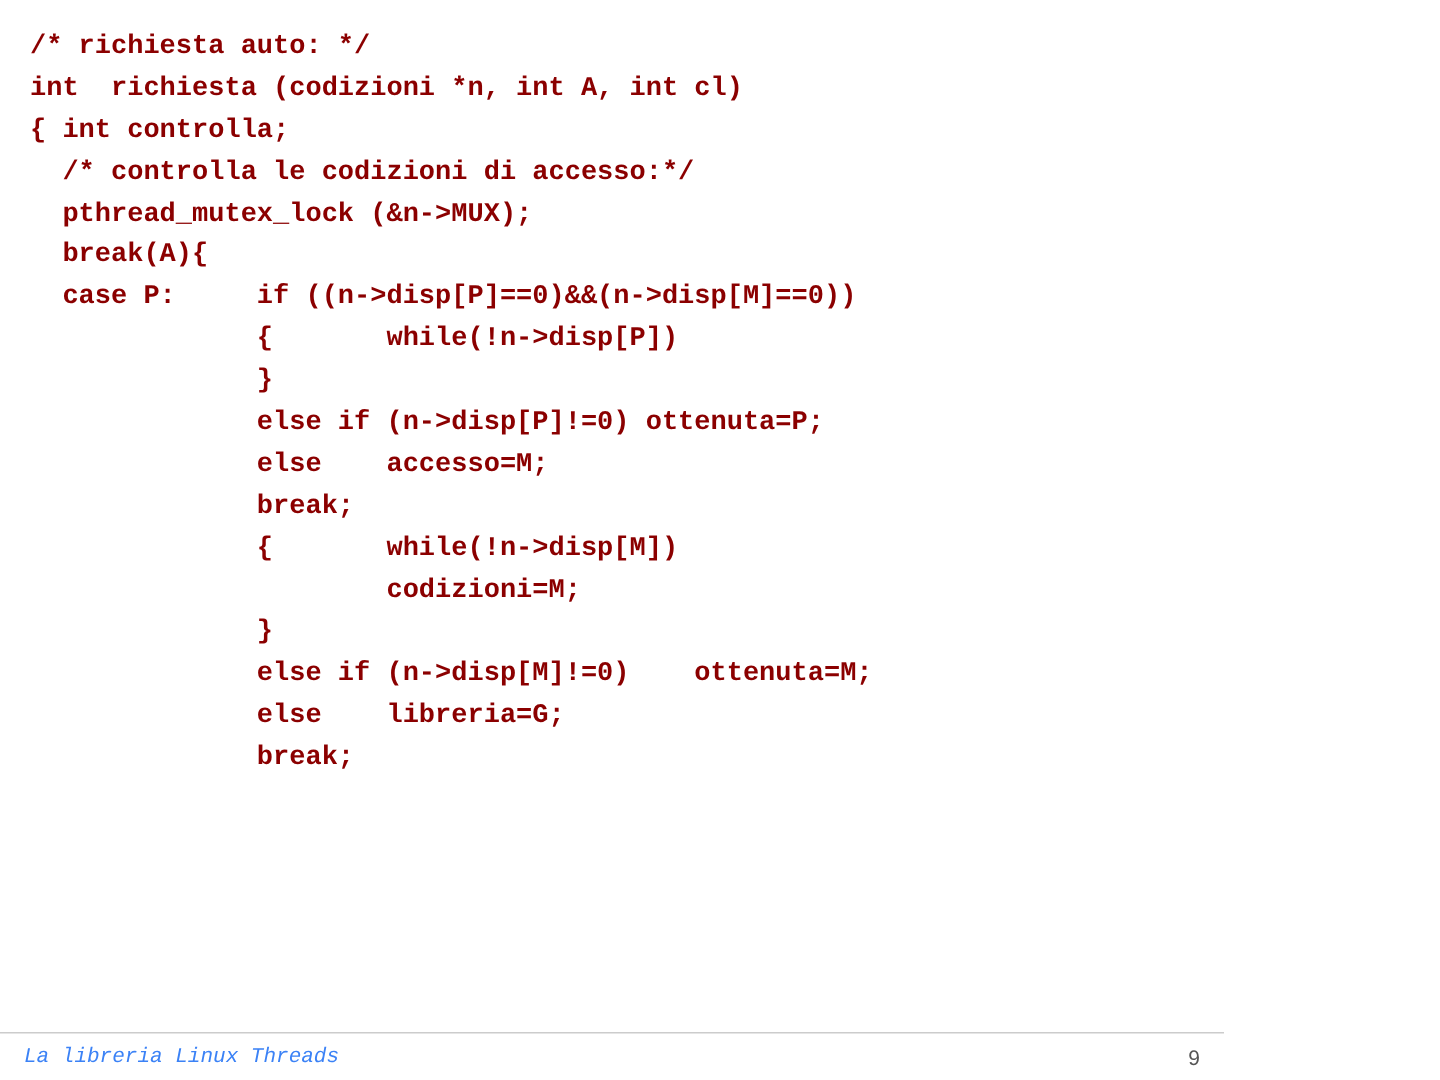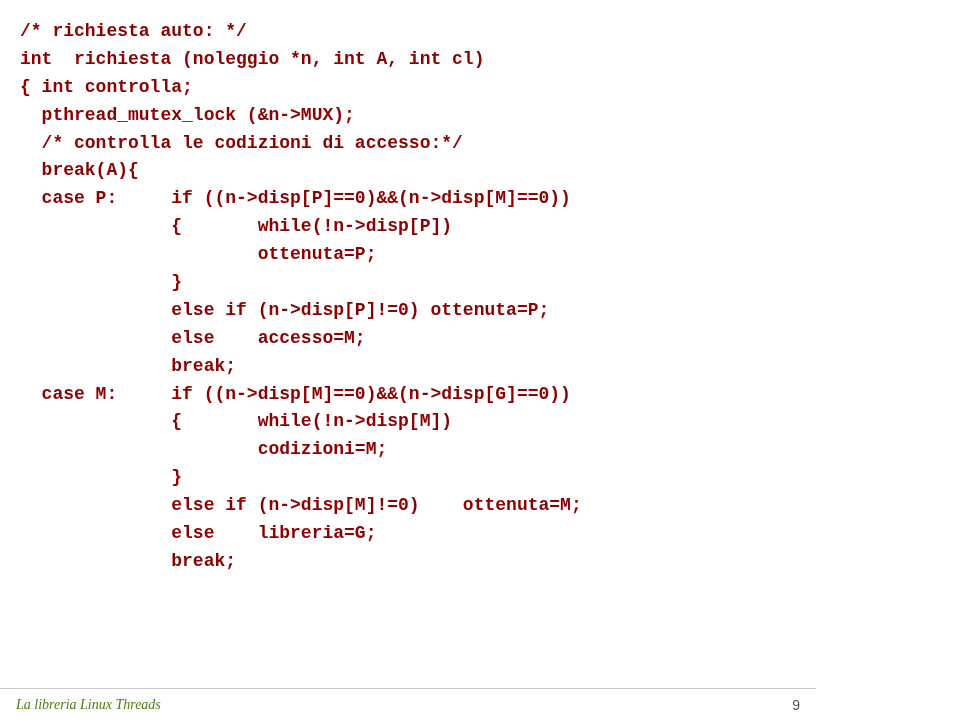--- a/index.html
+++ b/index.html
@@ -47,51 +47,49 @@
       height: 32px;
       background-color: #ffffff;
       border-top: 1px solid #cccccc;
       display: flex;
       align-items: center;
       justify-content: space-between;
       padding: 0 16px;
     }
 
     #footer-title {
-      font-family: Liberation Serif, serif;
+      font-family: Liberation Mono, monospace;
       font-size: 14px;
-      color: #4d7c0f;
+      color: #3b82f6;
       font-style: italic;
     }
 
     #footer-page {
       font-family: Arial, sans-serif;
       font-size: 14px;
       color: #555555;
     }
   </style>
 </head>
 <body>
 
 <div id="main-content">
   <div id="code-area">
   <span class="code-line">/* richiesta auto: */</span>
-      <span class="code-line">int  richiesta (noleggio *n, int A, int cl)</span>
+      <span class="code-line">int  richiesta (codizioni *n, int A, int cl)</span>
       <span class="code-line">{ int controlla;</span>
+      <span class="code-line">  /* controlla le codizioni di accesso:*/</span>
       <span class="code-line">  pthread_mutex_lock (&amp;n-&gt;MUX);</span>
-      <span class="code-line">  /* controlla le codizioni di accesso:*/</span>
       <span class="code-line">  break(A){</span>
       <span class="code-line">  case P:     if ((n-&gt;disp[P]==0)&amp;&amp;(n-&gt;disp[M]==0))</span>
       <span class="code-line">              {       while(!n-&gt;disp[P])</span>
-      <span class="code-line">                      ottenuta=P;</span>
       <span class="code-line">              }</span>
       <span class="code-line">              else if (n-&gt;disp[P]!=0) ottenuta=P;</span>
       <span class="code-line">              else    accesso=M;</span>
       <span class="code-line">              break;</span>
-      <span class="code-line">  case M:     if ((n-&gt;disp[M]==0)&amp;&amp;(n-&gt;disp[G]==0))</span>
       <span class="code-line">              {       while(!n-&gt;disp[M])</span>
       <span class="code-line">                      codizioni=M;</span>
       <span class="code-line">              }</span>
       <span class="code-line">              else if (n-&gt;disp[M]!=0)    ottenuta=M;</span>
       <span class="code-line">              else    libreria=G;</span>
       <span class="code-line">              break;</span>
     </div>
   <div id="footer">
     <span id="footer-title">La libreria Linux Threads</span>
     <span id="footer-page">9</span>

